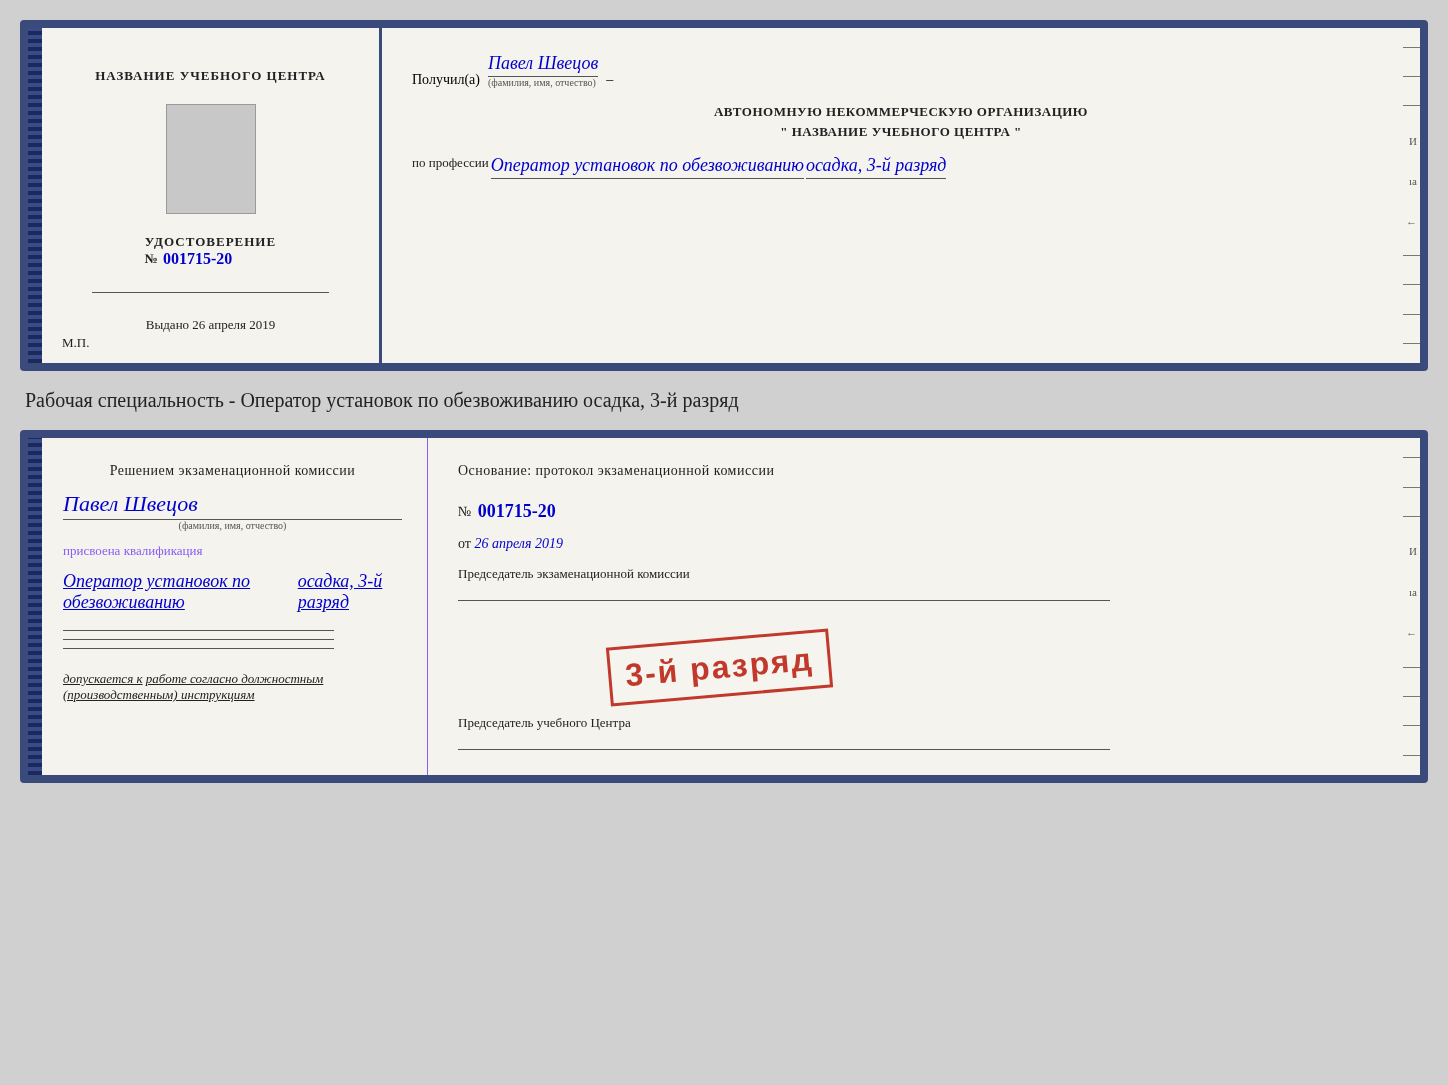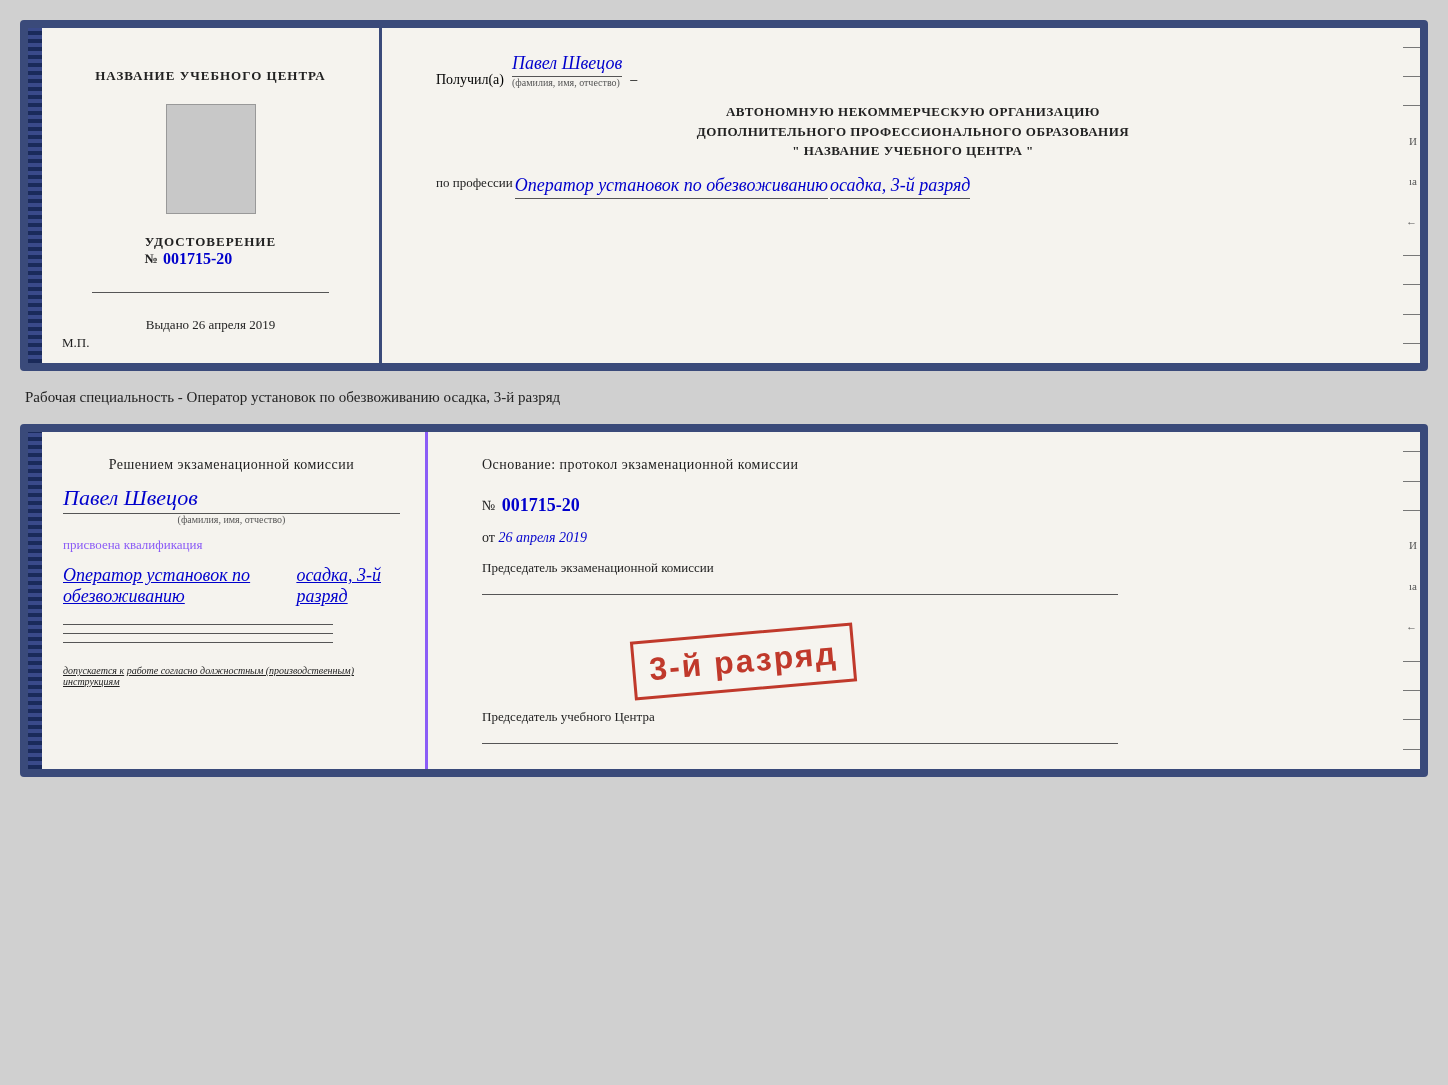--- a/index.html
+++ b/index.html
@@ -18,21 +18,20 @@
     }
 
     
     .doc-card {
       background: #f5f3ee;
       border: 8px solid #3a4a7a;
       border-radius: 4px;
       display: flex;
       overflow: hidden;
       position: relative;
-      gap: 24px;
     }
 
     .doc-left {
       width: 340px;
       min-width: 340px;
       border-right: 3px solid #3a4a7a;
       padding: 30px 20px;
       display: flex;
       flex-direction: column;
       align-items: center;
@@ -179,30 +178,30 @@
       bottom: 0;
       width: 20px;
       display: flex;
       flex-direction: column;
       justify-content: space-around;
       padding: 5px 3px;
     }
 
     
     .specialty-text {
-      font-size: 15px;
+      font-size: 20px;
       color: #222;
       padding: 0 5px;
     }
 
     
     .doc2-left {
       width: 400px;
       min-width: 400px;
-      border-right: 3px solid #8b5cf6;
+      border-right: 1px solid #8b5cf6;
       padding: 25px 25px 25px 35px;
       display: flex;
       flex-direction: column;
       gap: 12px;
       position: relative;
     }
 
     .doc2-right {
       flex: 1;
       padding: 25px 30px;
@@ -265,21 +264,21 @@
       margin-top: 5px;
     }
 
     .sig-line {
       border-top: 1px solid #555;
       width: 80%;
     }
 
     .допускается-block {
       margin-top: 10px;
-      font-size: 10px;
+      font-size: 13px;
       color: #222;
     }
 
     .допускается-block span {
       font-style: italic;
       text-decoration: underline;
     }
 
     
     .basis-title {
@@ -429,21 +428,20 @@
         <div class="recipient-name-wrapper">
           <span class="recipient-name">Павел Швецов</span>
           <span class="recipient-subtext">(фамилия, имя, отчество)</span>
         </div>
         <span class="dash-separator">–</span>
       </div>
 
 
       <div class="org-text">
         <div>АВТОНОМНУЮ НЕКОММЕРЧЕСКУЮ ОРГАНИЗАЦИЮ</div>
-        <div>ДОПОЛНИТЕЛЬНОГО ПРОФЕССИОНАЛЬНОГО ОБРАЗОВАНИЯ</div>
         <div>"  НАЗВАНИЕ УЧЕБНОГО ЦЕНТРА  "</div>
       </div>
 
       <div class="inline-flex-col">
         <span class="profession-label">по профессии</span>
         <span class="profession-value">Оператор установок по обезвоживанию</span>
         <span class="rank-value">осадка, 3-й разряд</span>
       </div>
     </div>
 

